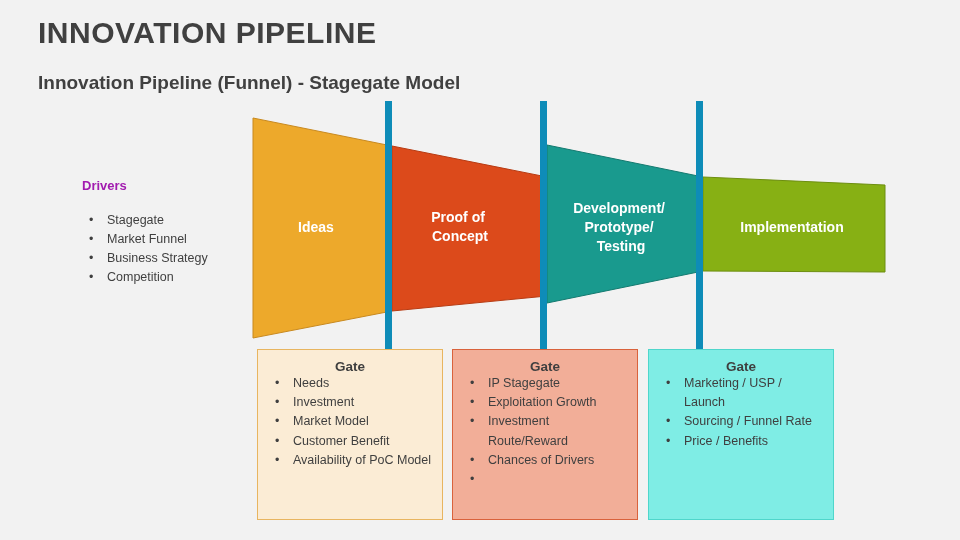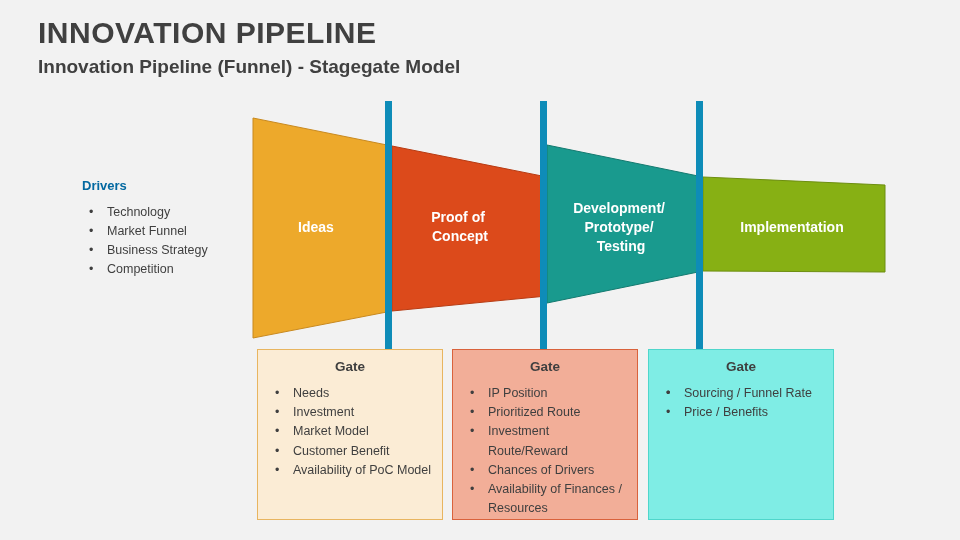--- a/index.html
+++ b/index.html
@@ -28,39 +28,39 @@
     top: 16px;
     font-size: 30px;
     font-weight: bold;
     letter-spacing: 0.5px;
     color: #404040;
     white-space: nowrap;
   }
   #page-subtitle {
     position: absolute;
     left: 38px;
-    top: 56px;
+    top: 72px;
     font-size: 19px;
     font-weight: bold;
     color: #404040;
     white-space: nowrap;
   }
 
   
   #drivers {
     position: absolute;
     left: 82px;
     top: 178px;
     width: 175px;
   }
   #drivers .drivers-heading {
     font-size: 13px;
     font-weight: bold;
-    color: #0369a1;
-    margin-bottom: 10px;
+    color: #a21caf;
+    margin-bottom: 18px;
   }
   #drivers ul {
     list-style: none;
     margin: 0;
     padding: 0;
   }
   #drivers li {
     position: relative;
     padding-left: 25px;
     font-size: 12.5px;
@@ -101,21 +101,21 @@
     box-sizing: border-box;
     border-width: 1px;
     border-style: solid;
     padding: 9px 8px 6px 8px;
   }
   .gate-box .gate-title {
     text-align: center;
     font-size: 13.5px;
     font-weight: bold;
     color: #3f3f3f;
-    margin-bottom: 10px;
+    margin-bottom: 0;
   }
   .gate-box ul {
     list-style: none;
     margin: 0;
     padding: 0;
   }
   .gate-box li {
     position: relative;
     padding-left: 27px;
     font-size: 12.5px;
@@ -138,21 +138,21 @@
 <div id="slide">
 
   <div id="page-title">INNOVATION PIPELINE</div>
   <div id="page-subtitle">Innovation Pipeline (Funnel) - Stagegate Model</div>
 
   <div id="drivers">
     <div class="drivers-heading">Drivers</div>
     <ul>
       <li>
         <span class="bullet-dot">•</span>
-        <span>Technology</span>
+        <span>Stagegate</span>
       </li>
       <li>
         <span class="bullet-dot">•</span>
         <span>Market Funnel</span>
       </li>
       <li>
         <span class="bullet-dot">•</span>
         <span>Business Strategy</span>
       </li>
       <li>
@@ -217,46 +217,46 @@
         <span>Availability of PoC Model</span>
       </li>
     </ul>
   </div>
 
   <div class="gate-box" id="gate-box-2" style="background: rgb(242, 174, 152); border-color: rgb(217, 98, 60);">
     <div class="gate-title">Gate</div>
     <ul>
       <li>
         <span class="bullet-dot">•</span>
-        <span>IP Position</span>
-      </li>
-      <li>
-        <span class="bullet-dot">•</span>
-        <span>Prioritized Route</span>
+        <span>IP Stagegate</span>
+      </li>
+      <li>
+        <span class="bullet-dot">•</span>
+        <span>Exploitation Growth</span>
       </li>
       <li>
         <span class="bullet-dot">•</span>
         <span>Investment Route/Reward</span>
       </li>
       <li>
         <span class="bullet-dot">•</span>
         <span>Chances of Drivers</span>
       </li>
       <li>
         <span class="bullet-dot">•</span>
-        <span>Availability of Finances / Resources</span>
       </li>
     </ul>
   </div>
 
   <div class="gate-box" id="gate-box-3" style="background: rgb(127, 237, 229); border-color: rgb(79, 214, 203);">
     <div class="gate-title">Gate</div>
     <ul>
       <li>
         <span class="bullet-dot">•</span>
+        <span>Marketing / USP / Launch</span>
       </li>
       <li>
         <span class="bullet-dot">•</span>
         <span>Sourcing / Funnel Rate</span>
       </li>
       <li>
         <span class="bullet-dot">•</span>
         <span>Price / Benefits</span>
       </li>
     </ul>

